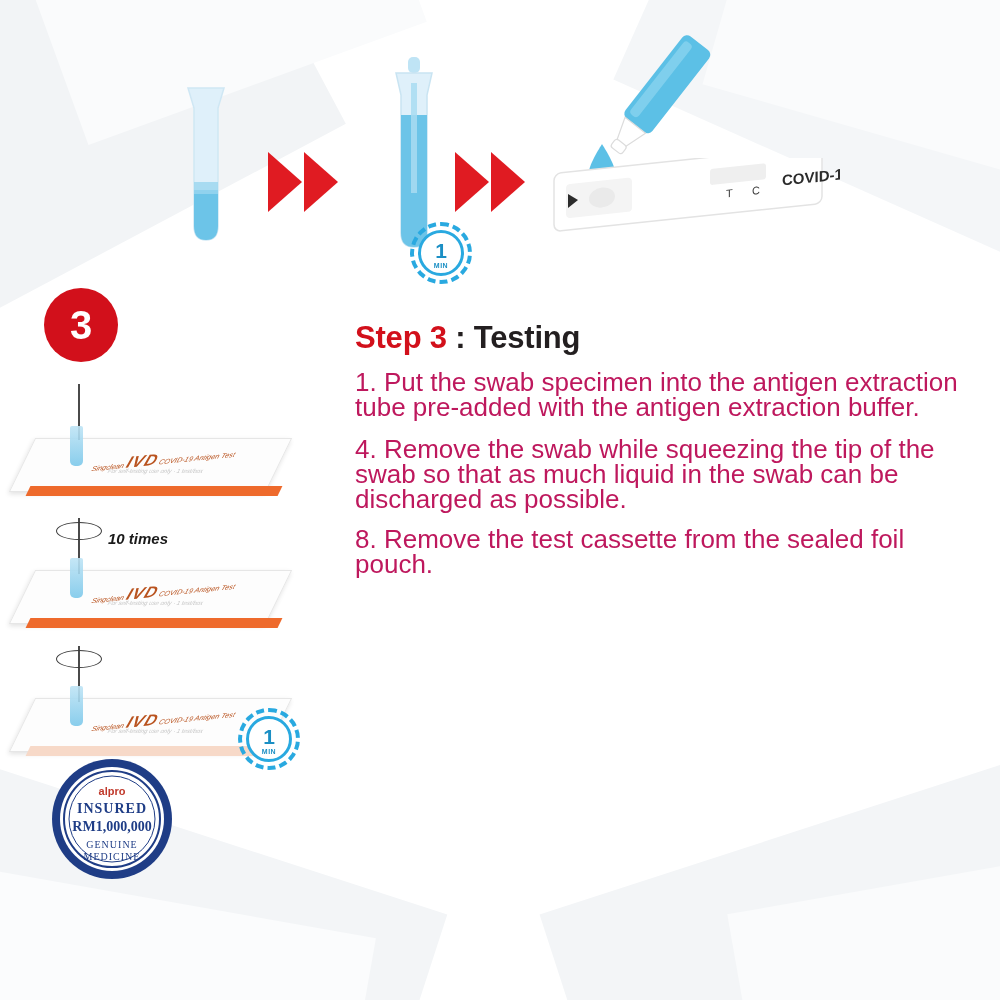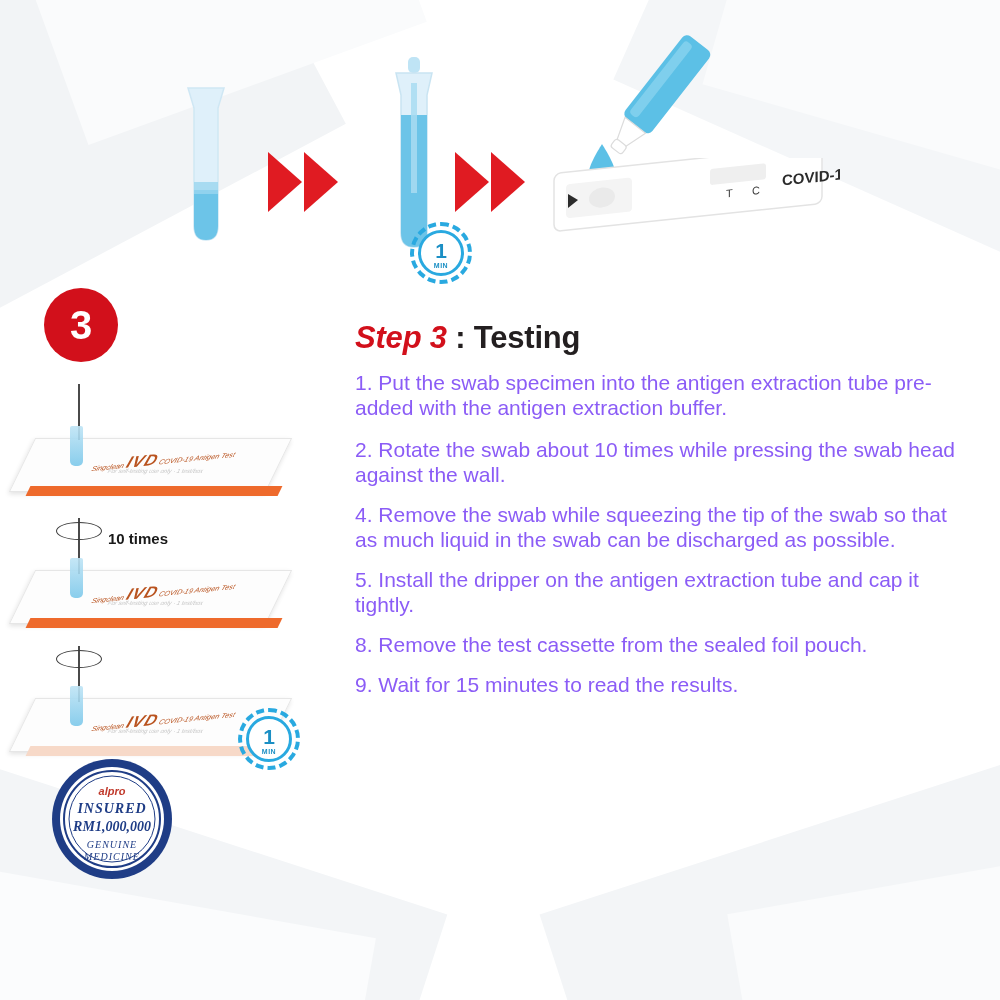--- a/index.html
+++ b/index.html
@@ -184,31 +184,30 @@
   }
   .step-title {
     font-size: 31px;
     font-weight: 700;
     color: #231f20;
     margin: 0 0 14px 0;
     letter-spacing: -0.2px;
   }
   .step-title .red {
     color: #d2101b;
-    font-style: italic;
   }
   .step-list {
     list-style: none;
     margin: 0;
     padding: 0;
   }
   .step-list li {
-    font-size: 21px;
+    font-size: 26px;
     line-height: 25px;
-    color: #8b5cf6;
+    color: #be185d;
     margin-bottom: 15px;
   }
   .step-list li:first-child {
     margin-bottom: 17px;
   }
 
   
   .left-art {
     position: absolute;
     left: 0;
@@ -294,21 +293,20 @@
     color: #1a1a1a;
   }
 
   
   .seal {
     position: absolute;
     left: 48px;
     top: 755px;
     width: 128px;
     height: 128px;
-    font-style: italic;
   }
   .seal svg { display: block; }
 
   
   .device {
     position: absolute;
     left: 550px;
     top: 158px;
     width: 270px;
     height: 80px;
@@ -414,21 +412,21 @@
     <div class="cass-label">
       <span>Singclean</span>
       <span class="big">IVD</span>
       <span>COVID-19 Antigen Test</span>
     </div>
     <div class="cass-sub">For self-testing use only · 1 test/box</div>
   </div>
   <div class="swab-stick" style="left:78px; top:148px;"></div>
   <div class="swab-tube" style="left:70px; top:188px;"></div>
   <div class="rot-ellipse" style="left:56px; top:152px;"></div>
-  <div class="times-label" style="left:108px; top:160px;">10 times</div>
+  <div class="times-label" style="left:108px; top:160px;font-style:italic;">10 times</div>
 
   <div class="cassette" style="left:22px; top:318px;">
     <div class="cass-body"></div>
     <div class="cass-edge" style="background:#f7d9c8;"></div>
     <div class="cass-label">
       <span>Singclean</span>
       <span class="big">IVD</span>
       <span>COVID-19 Antigen Test</span>
     </div>
     <div class="cass-sub">For self-testing use only · 1 test/box</div>
@@ -461,19 +459,16 @@
   </svg>
 
 </div>
 
 <div class="content">
   <h1 class="step-title">
     <span class="red">Step 3</span><span> : </span><span>Testing</span>
   </h1>
   <ul class="step-list">
     <li>1.  Put the swab specimen into the antigen extraction tube pre-added with the antigen extraction buffer.</li>
-    <li>2. Rotate the swab about 10 times while pressing the swab head against the wall.</li>
     <li>4. Remove the swab while squeezing the tip of the swab so that as much liquid in the swab can be discharged as possible.</li>
-    <li>5. Install the dripper on the antigen extraction tube and cap it tightly.</li>
     <li>8. Remove the test cassette from the sealed foil pouch.</li>
-    <li>9. Wait for 15 minutes to read the results.</li>
   </ul>
 </div>
 
 </body></html>

